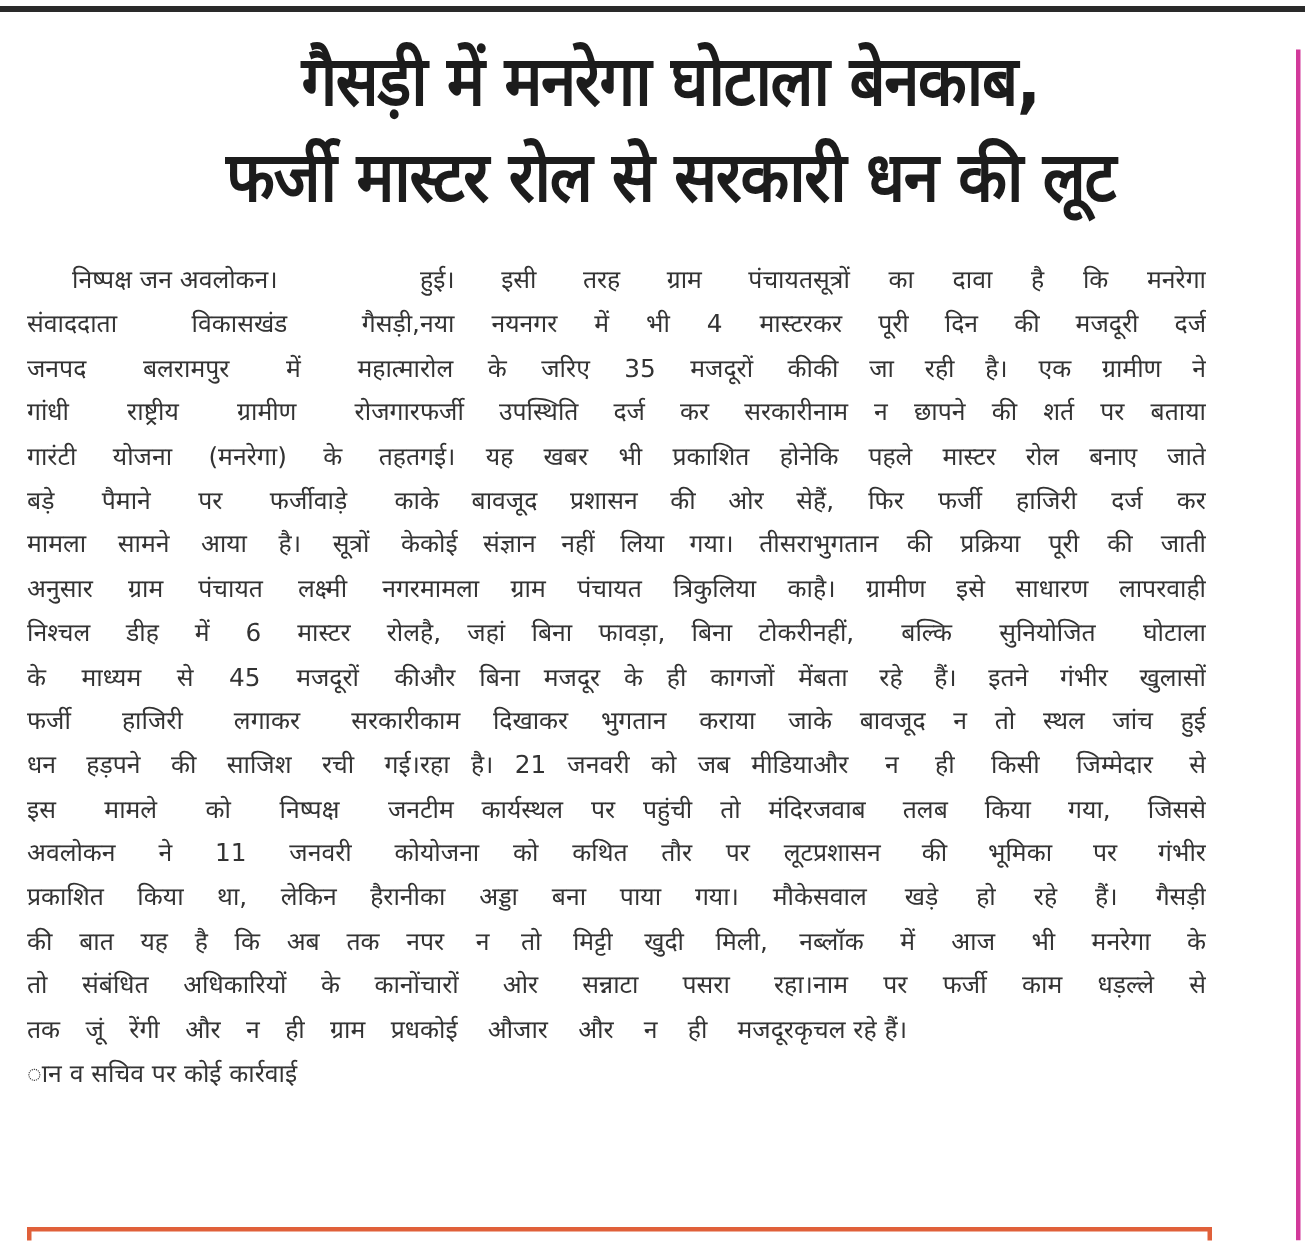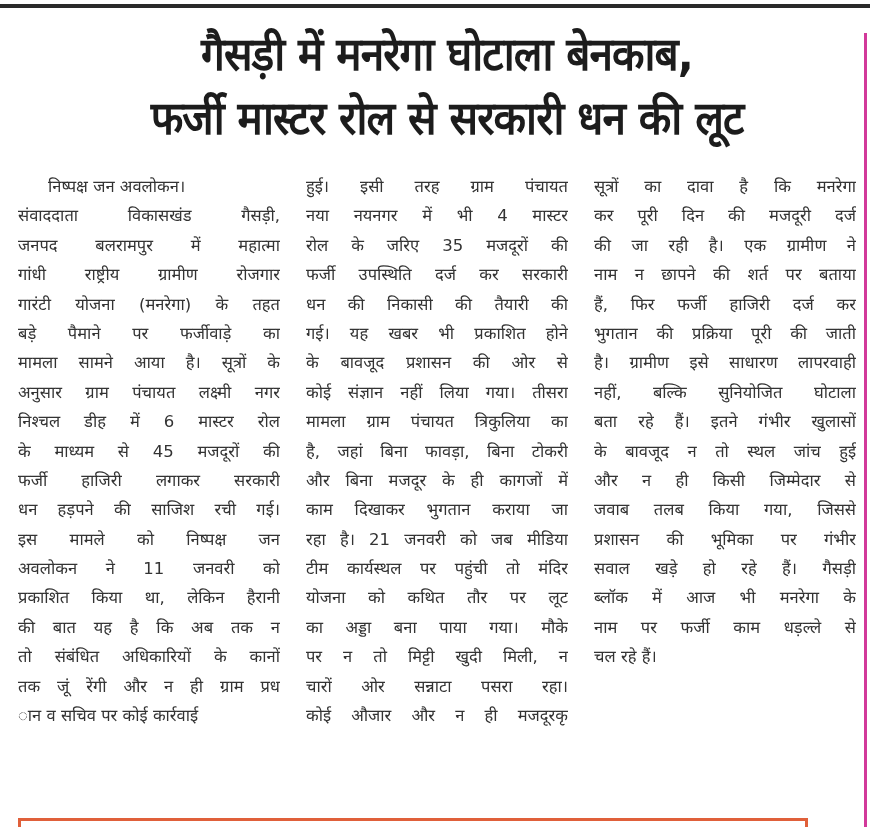--- a/index.html
+++ b/index.html
@@ -50,21 +50,20 @@
       transform: scaleX(0.92);
       transform-origin: center;
       white-space: nowrap;
     }
     .columns {
       position: absolute;
       left: 18px;
       top: 172px;
       width: 838px;
       display: flex;
-      justify-content: space-between;
     }
     .col {
       width: 262px;
       font-size: 16.5px;
       line-height: 29.4px;
       color: #333;
     }
     .col .ln {
       display: block;
       white-space: nowrap;
@@ -121,41 +120,41 @@
       <span class="ln">की बात यह है कि अब तक न</span>
       <span class="ln">तो संबंधित अधिकारियों के कानों</span>
       <span class="ln">तक जूं रेंगी और न ही ग्राम प्रध</span>
       <span class="ln last">ान व सचिव पर कोई कार्रवाई</span>
     </div>
   <div class="col" id="col1">
       <span class="ln">हुई। इसी तरह ग्राम पंचायत</span>
       <span class="ln">नया नयनगर में भी 4 मास्टर</span>
       <span class="ln">रोल के जरिए 35 मजदूरों की</span>
       <span class="ln">फर्जी उपस्थिति दर्ज कर सरकारी</span>
-      <span class="ln">धन की निकासी की तैयारी की</span>
       <span class="ln">गई। यह खबर भी प्रकाशित होने</span>
       <span class="ln">के बावजूद प्रशासन की ओर से</span>
       <span class="ln">कोई संज्ञान नहीं लिया गया। तीसरा</span>
       <span class="ln">मामला ग्राम पंचायत त्रिकुलिया का</span>
       <span class="ln">है, जहां बिना फावड़ा, बिना टोकरी</span>
       <span class="ln">और बिना मजदूर के ही कागजों में</span>
       <span class="ln">काम दिखाकर भुगतान कराया जा</span>
       <span class="ln">रहा है। 21 जनवरी को जब मीडिया</span>
       <span class="ln">टीम कार्यस्थल पर पहुंची तो मंदिर</span>
       <span class="ln">योजना को कथित तौर पर लूट</span>
       <span class="ln">का अड्डा बना पाया गया। मौके</span>
       <span class="ln">पर न तो मिट्टी खुदी मिली, न</span>
       <span class="ln">चारों ओर सन्नाटा पसरा रहा।</span>
       <span class="ln">कोई औजार और न ही मजदूरकृ</span>
     </div>
   <div class="col" id="col2">
       <span class="ln">सूत्रों का दावा है कि मनरेगा</span>
       <span class="ln">कर पूरी दिन की मजदूरी दर्ज</span>
       <span class="ln">की जा रही है। एक ग्रामीण ने</span>
       <span class="ln">नाम न छापने की शर्त पर बताया</span>
+      <span class="ln">कि पहले मास्टर रोल बनाए जाते</span>
       <span class="ln">हैं, फिर फर्जी हाजिरी दर्ज कर</span>
       <span class="ln">भुगतान की प्रक्रिया पूरी की जाती</span>
       <span class="ln">है। ग्रामीण इसे साधारण लापरवाही</span>
       <span class="ln">नहीं, बल्कि सुनियोजित घोटाला</span>
       <span class="ln">बता रहे हैं। इतने गंभीर खुलासों</span>
       <span class="ln">के बावजूद न तो स्थल जांच हुई</span>
       <span class="ln">और न ही किसी जिम्मेदार से</span>
       <span class="ln">जवाब तलब किया गया, जिससे</span>
       <span class="ln">प्रशासन की भूमिका पर गंभीर</span>
       <span class="ln">सवाल खड़े हो रहे हैं। गैसड़ी</span>

